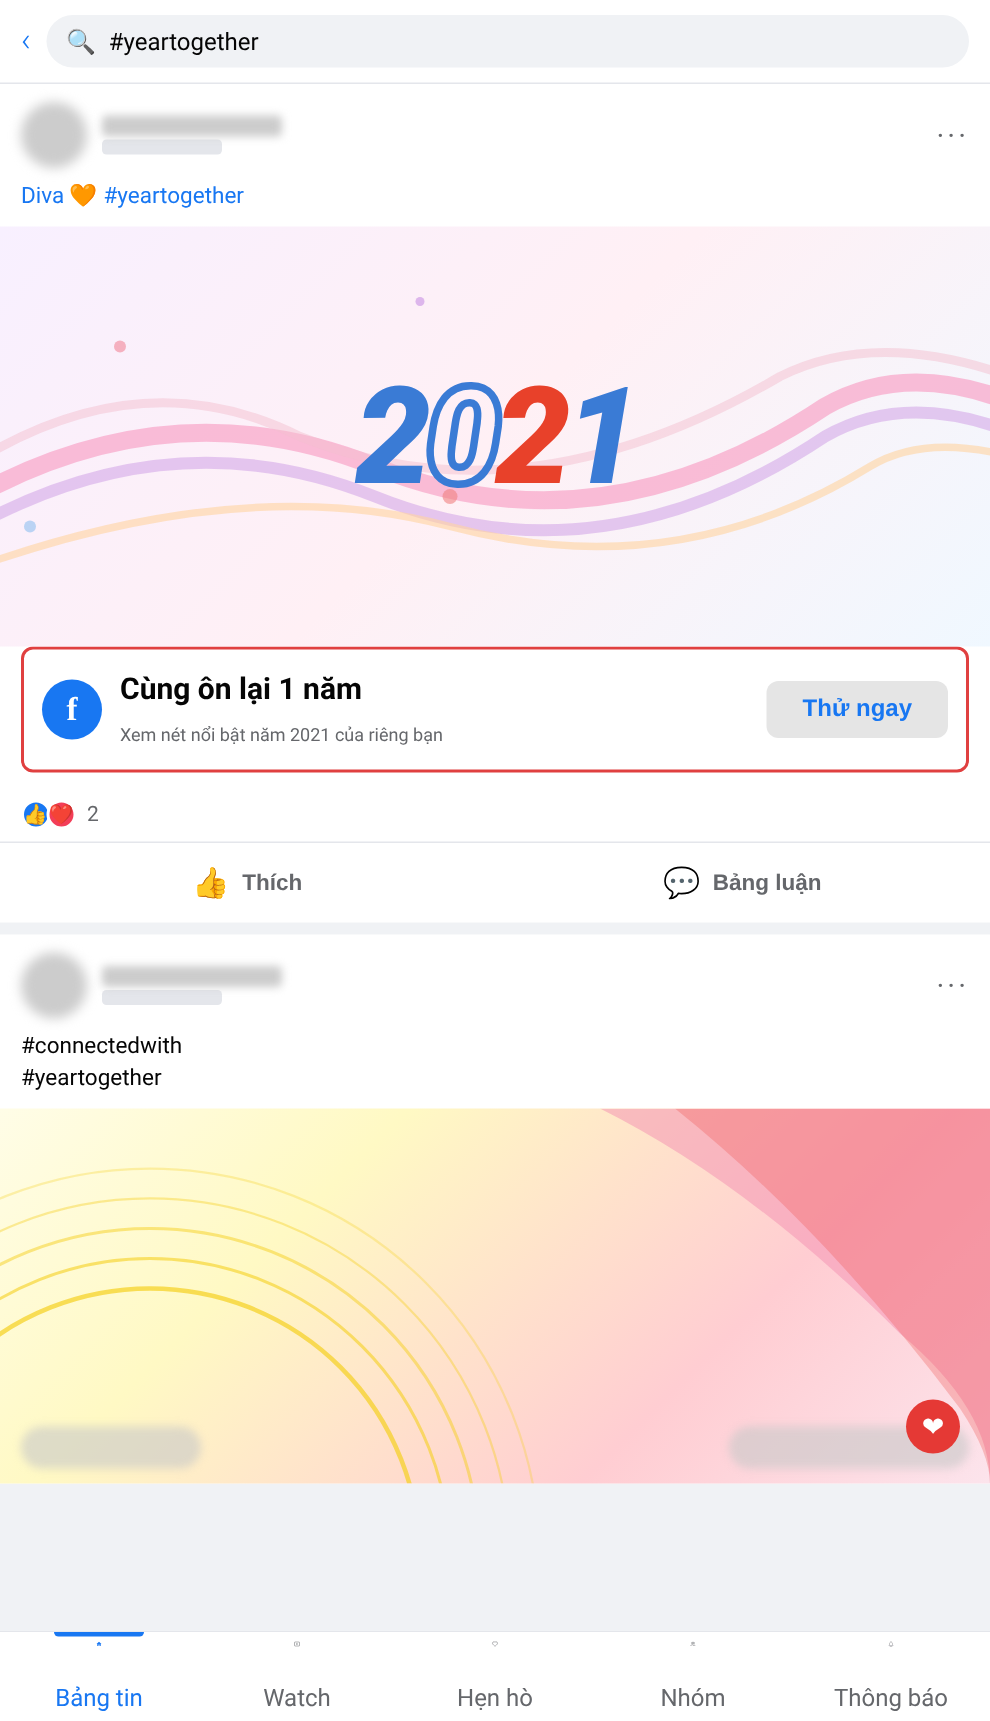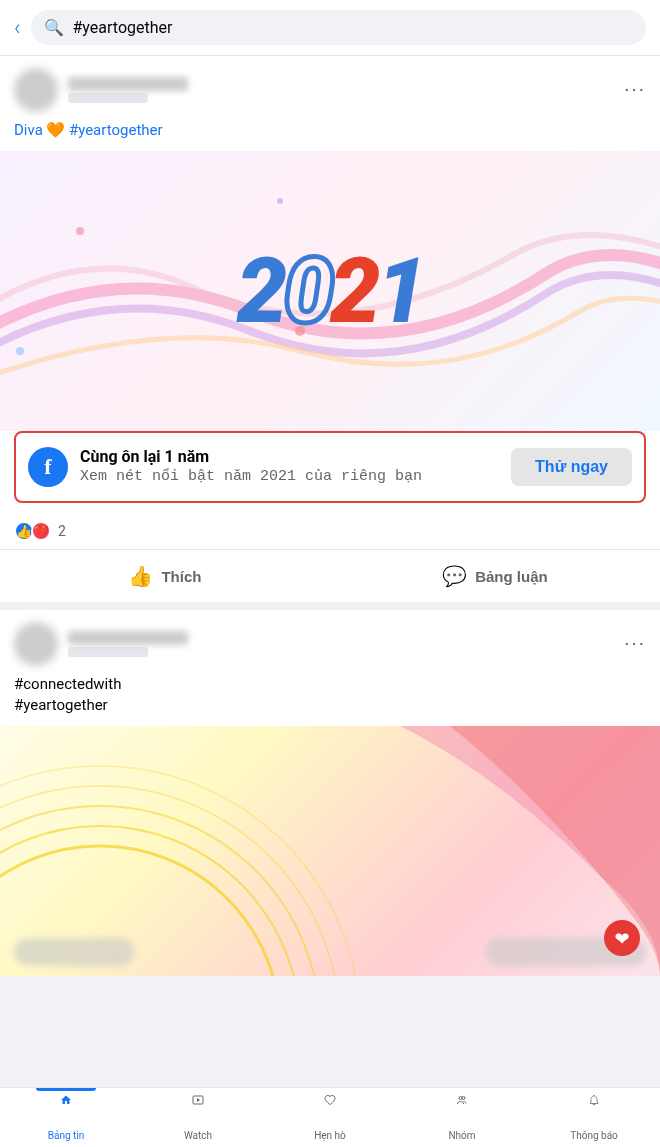--- a/index.html
+++ b/index.html
@@ -169,30 +169,29 @@
     .fb-logo-f {
       color: #fff;
       font-size: 22px;
       font-weight: 900;
       font-family: Georgia, serif;
     }
     .banner-text {
       flex: 1;
     }
     .banner-title {
-      font-size: 16px;
+      font-size: 20px;
       font-weight: 700;
       color: #050505;
-      margin-bottom: 0;
+      margin-bottom: 11px;
     }
     .banner-sub {
-      font-size: 15px;
+      font-size: 12px;
       color: #65676b;
       line-height: 1.4;
-      font-family: Liberation Mono, monospace;
     }
     .try-btn {
       background: #e5e5e5;
       color: #1877f2;
       border: none;
       border-radius: 8px;
       padding: 10px 24px;
       font-size: 16px;
       font-weight: 700;
       cursor: pointer;
@@ -326,21 +325,21 @@
       display: flex;
       flex-direction: column;
       align-items: center;
       justify-content: center;
       gap: 3px;
       cursor: pointer;
       padding: 6px 0;
       height: 100%;
     }
     .nav-label {
-      font-size: 10px;
+      font-size: 16px;
       color: #65676b;
       margin-top: 21px;
     }
     .nav-label.active {
       color: #1877f2;
     }
     .active-indicator {
       position: absolute;
       top: 0;
       width: 60px;

